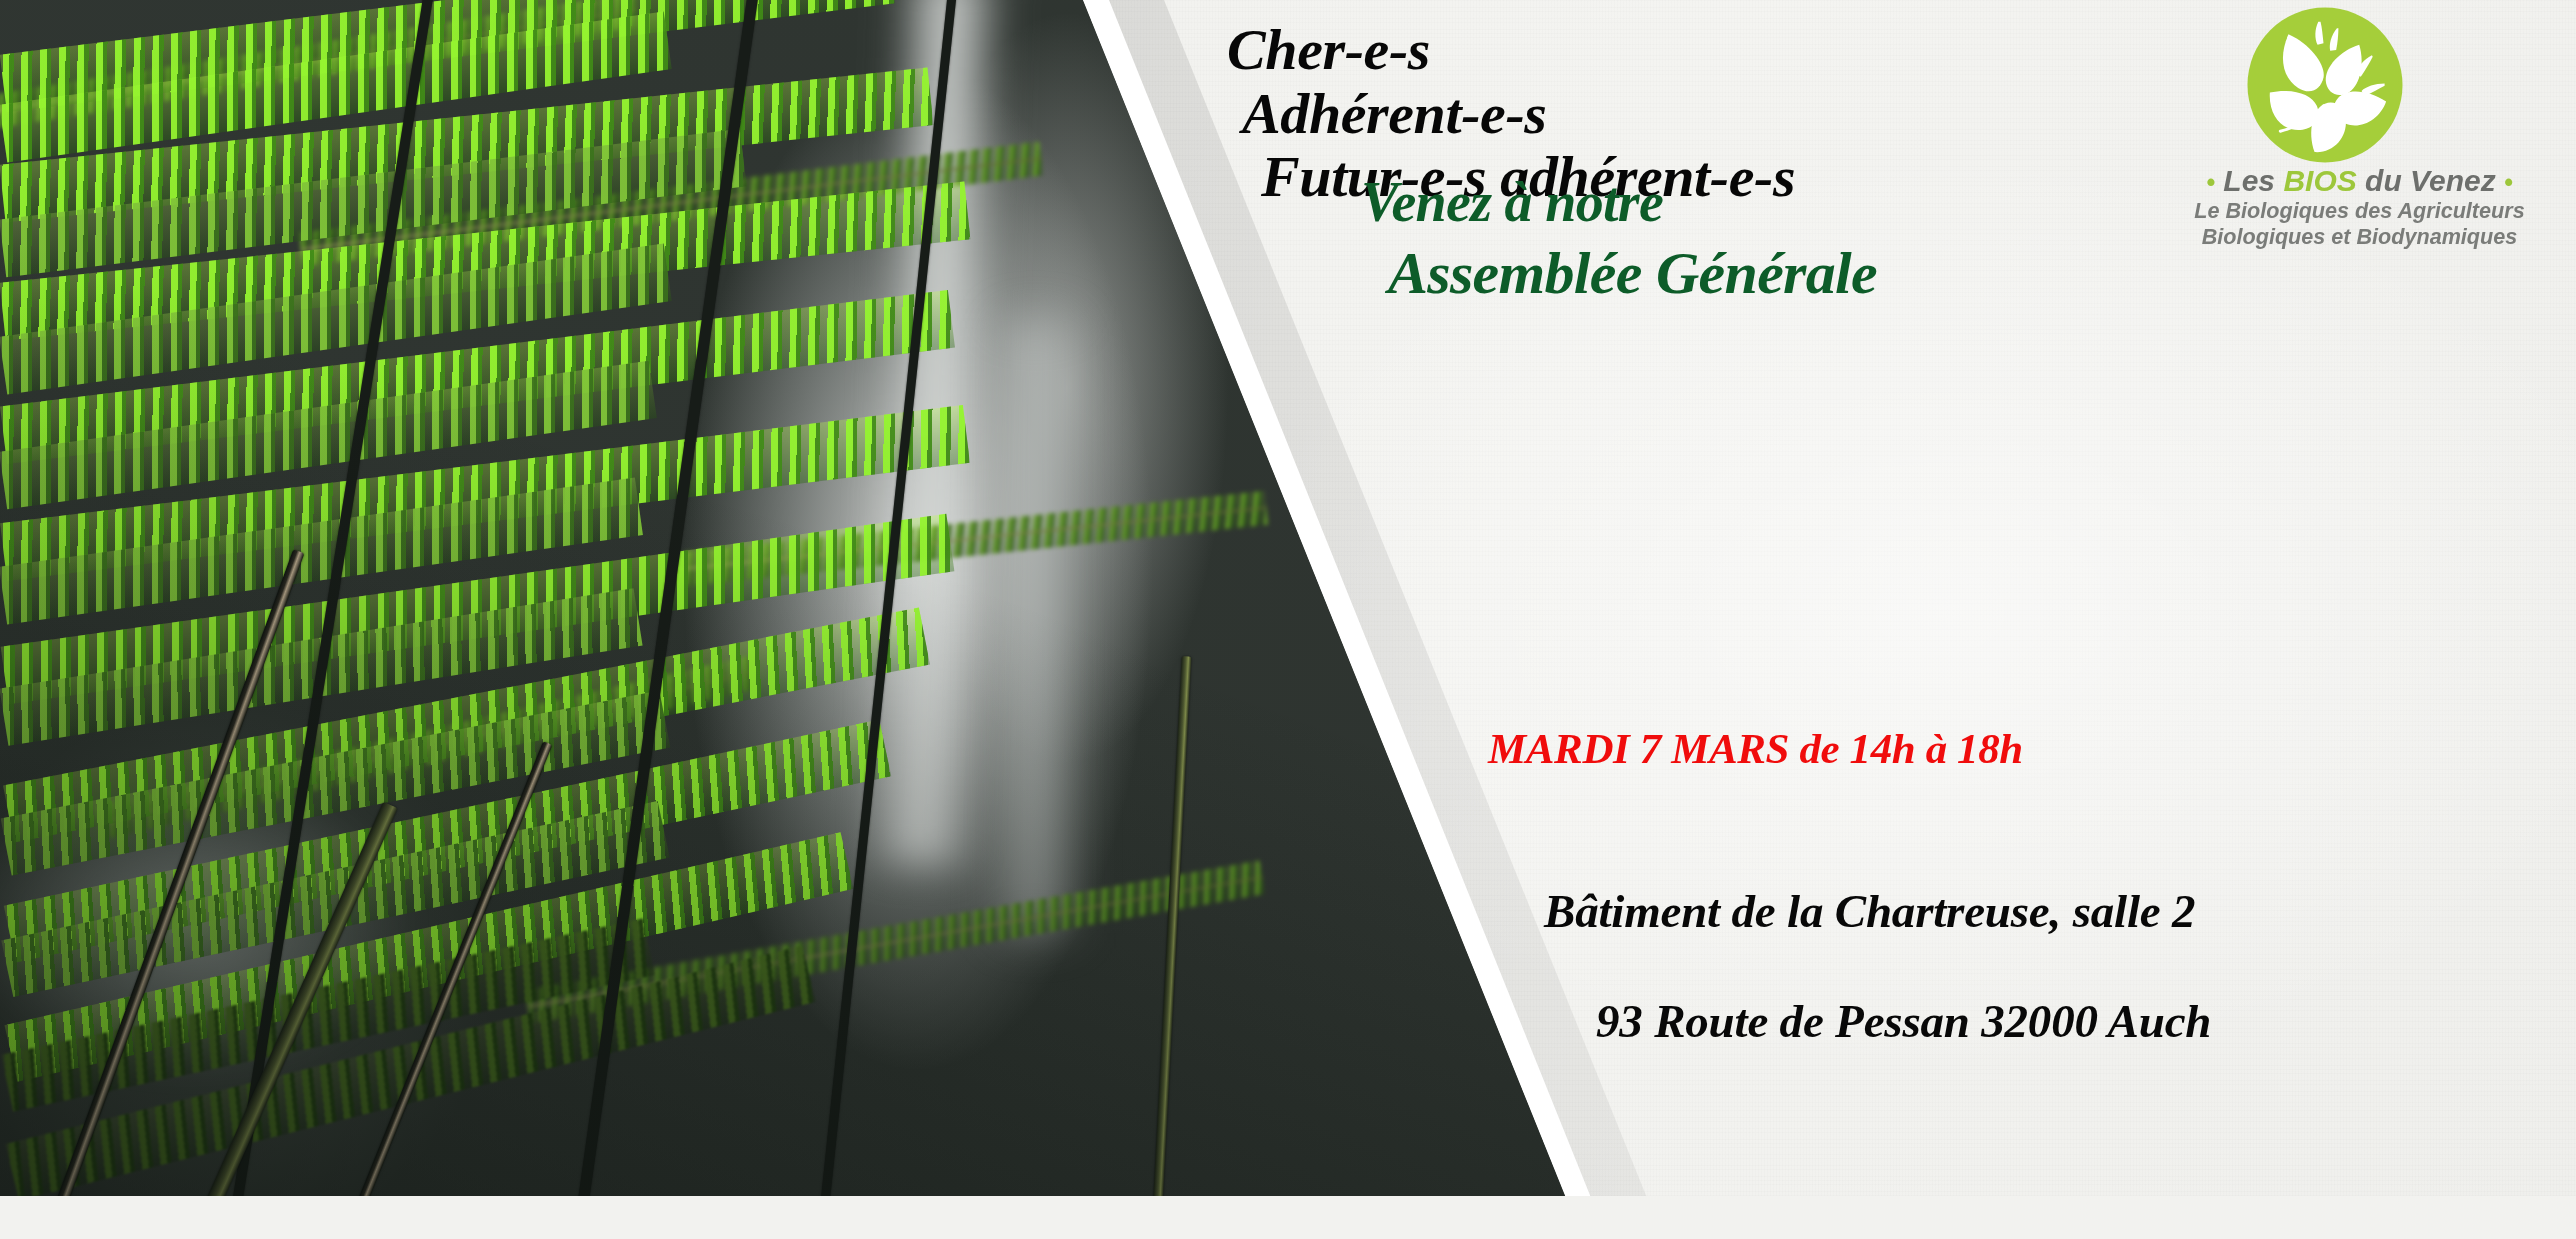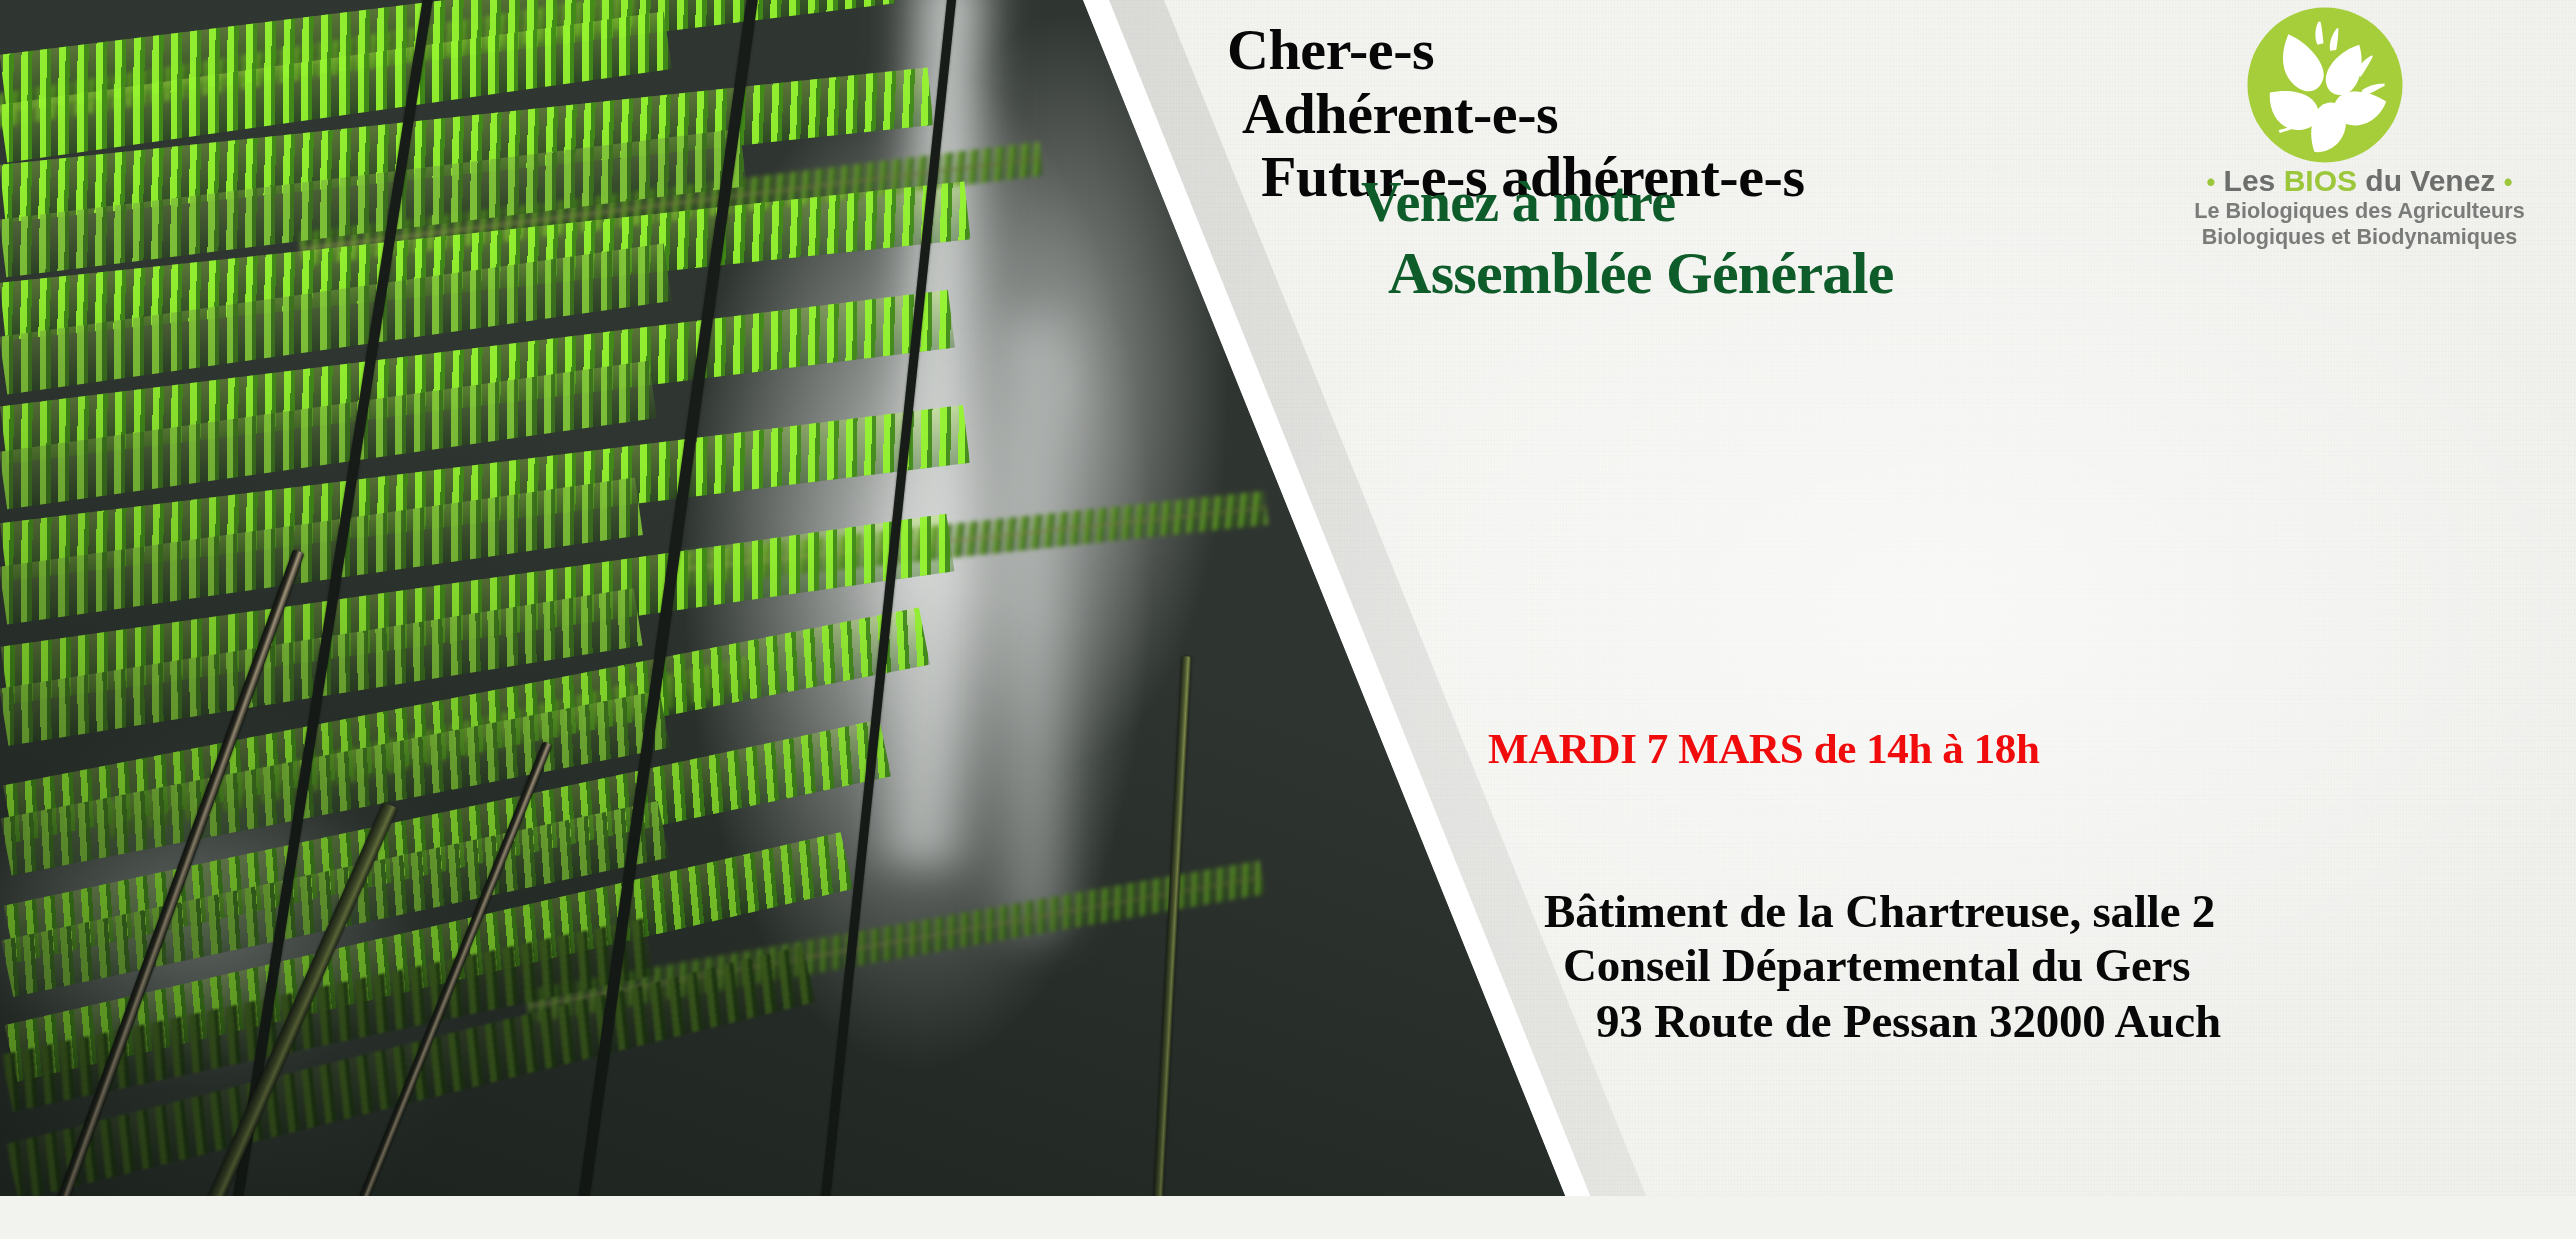--- a/index.html
+++ b/index.html
@@ -8,20 +8,21 @@
     width:2576px;height:1240px;
     font-family:"Liberation Serif", serif;
     background:#f2f2ef;
     overflow:hidden;
   }
   #poster{
     position:relative;
     width:2576px;height:1196px;
     overflow:hidden;
     background:#f3f3f0;
+    font-style:italic;
   }
 
   
   #photo{
     position:absolute;left:0;top:0;width:1641px;height:1240px;
     -webkit-clip-path:polygon(0 0,1083px 0,1583px 1240px,0 1240px);
     clip-path:polygon(0 0,1083px 0,1583px 1240px,0 1240px);
     overflow:hidden;
     background:#3a423c;
   }
@@ -241,21 +242,20 @@
     <div class="sal" id="sal0">Cher-e-s</div>
     <div class="sal" id="sal1">Adhérent-e-s</div>
     <div class="sal" id="sal2">Futur-e-s adhérent-e-s</div>
 
     <div class="green" id="g0">Venez à notre</div>
     <div class="green" id="g1">Assemblée  Générale</div>
 
     <div id="dateline">MARDI 7 MARS de 14h à 18h</div>
 
     <div class="addr" id="a0">Bâtiment de la Chartreuse, salle 2</div>
-    <div class="addr" id="a1">Conseil Départemental du Gers</div>
     <div class="addr" id="a2">93 Route de Pessan 32000 Auch</div>
 
     <div id="logo">
       <div id="logoMark">
         <svg viewBox="0 0 212 212" width="158" height="158" aria-hidden="true">
           <circle cx="106" cy="106" r="104" fill="#a5ce3a"></circle>
           <g fill="#ffffff">
 
             <path d="M57 38 C44 66 48 96 70 110 C88 121 101 110 104 96 C107 80 88 52 57 38 Z"></path>
 

